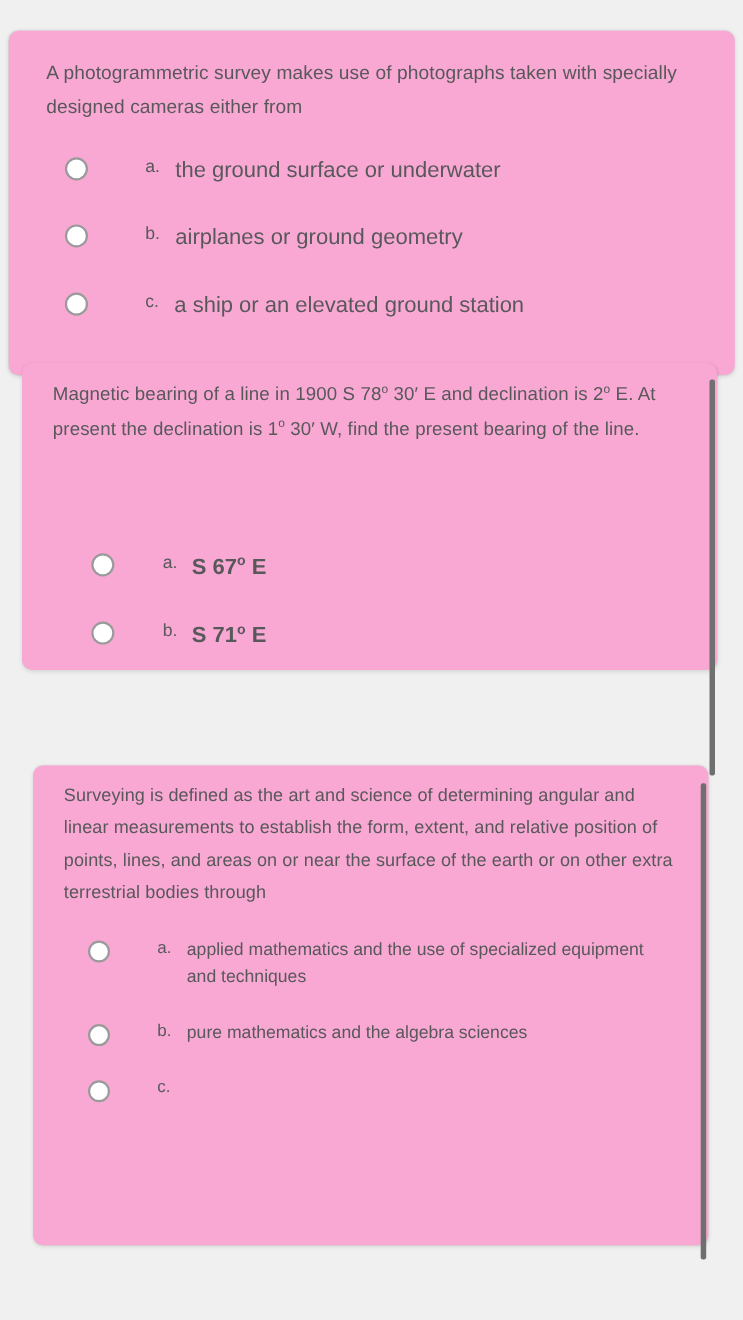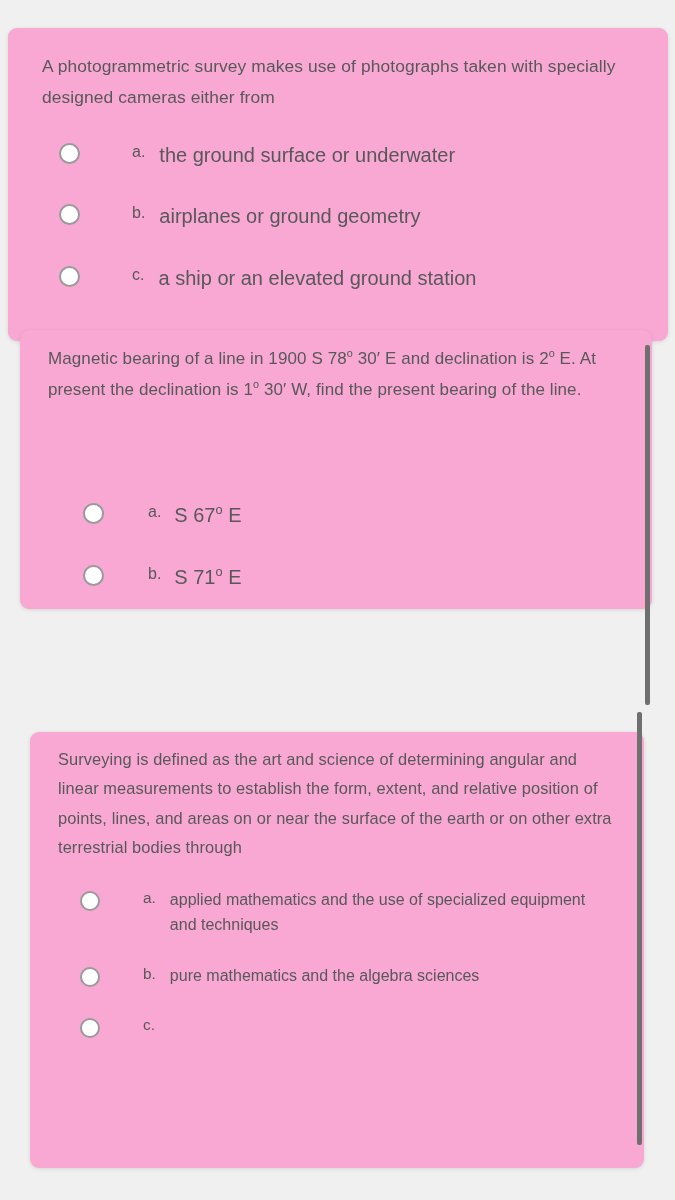--- a/index.html
+++ b/index.html
@@ -26,21 +26,21 @@
   .card {
     position: absolute;
     background: #f9a8d4;
     border-radius: 9px;
     box-shadow: 0 1px 4px rgba(0,0,0,0.10), 0 0 1px rgba(0,0,0,0.06);
     overflow: hidden;
   }
 
   #card-1 { left: 8px;  top: 28px;  width: 660px; height: 313px; z-index: 1; }
   #card-2 { left: 20px; top: 330px; width: 632px; height: 279px; z-index: 2; }
-  #card-3 { left: 30px; top: 732px; width: 614px; height: 436px; z-index: 3; }
+  #card-3 { left: 30px; top: 696px; width: 614px; height: 436px; z-index: 3; }
 
   
   .scrollbar {
     position: absolute;
     width: 5px;
     background: #6f6f6f;
     border-radius: 2px;
     z-index: 9;
   }
   #scrollbar-card-2 { left: 645px; top: 345px; height: 360px; }
@@ -101,21 +101,21 @@
   #card-1 .option-letter { margin-left: 52px; margin-top: 3px; }
   #card-1 .option-text { margin-left: 14px; }
 
   
   #card-2 .q-body { padding: 14px 30px 0 28px; }
   #card-2 .question { font-size: 17px; line-height: 1.80; }
   #card-2 .options { margin-top: 96px; padding-left: 35px; }
   #card-2 .option-row { margin-bottom: 33px; }
   #card-2 .radio { margin-top: 2px; width: 21px; height: 21px; }
   #card-2 .option-letter { margin-left: 44px; margin-top: 3px; }
-  #card-2 .option-text { margin-left: 13px; }
+  #card-2 .option-text { margin-left: 13px; font-weight: bold; }
 
   
   #card-3 .q-body { padding: 13px 26px 0 28px; }
   #card-3 .question { font-size: 16.4px; line-height: 1.79; }
   #card-3 .options { margin-top: 26px; padding-left: 22px; }
   #card-3 .option-row { margin-bottom: 27px; }
   #card-3 .radio { margin-top: 3px; width: 20px; height: 20px; }
   #card-3 .option-letter { margin-left: 43px; margin-top: 2px; font-size: 15.4px; }
   #card-3 .option-text { margin-left: 14px; font-size: 16px; line-height: 1.52; max-width: 430px; }
 </style>

